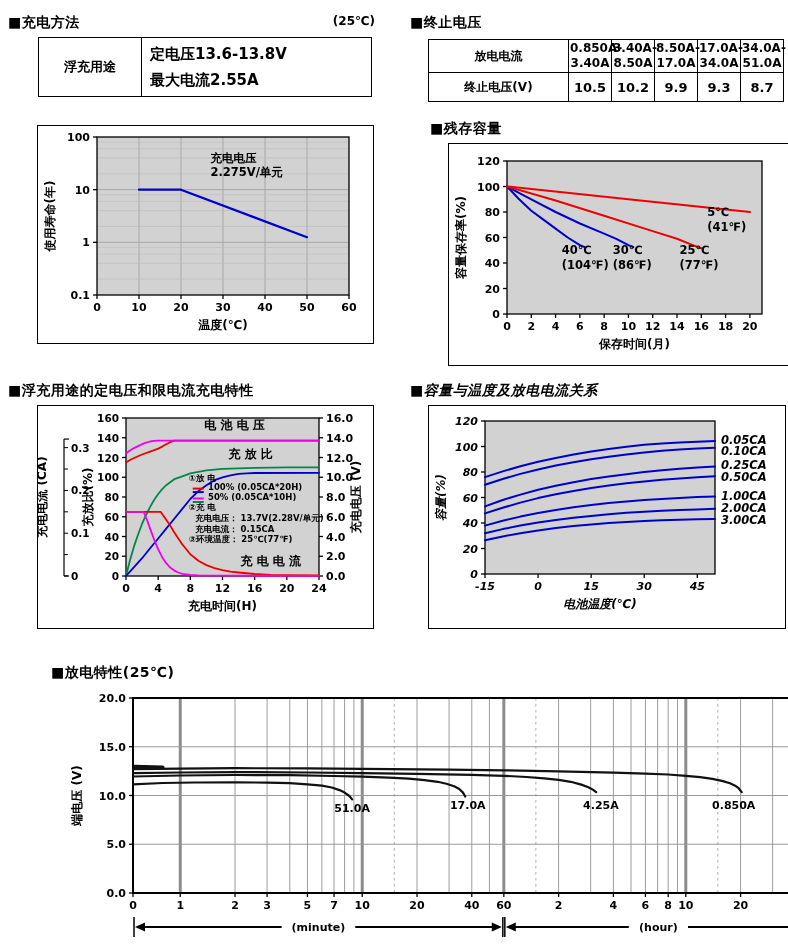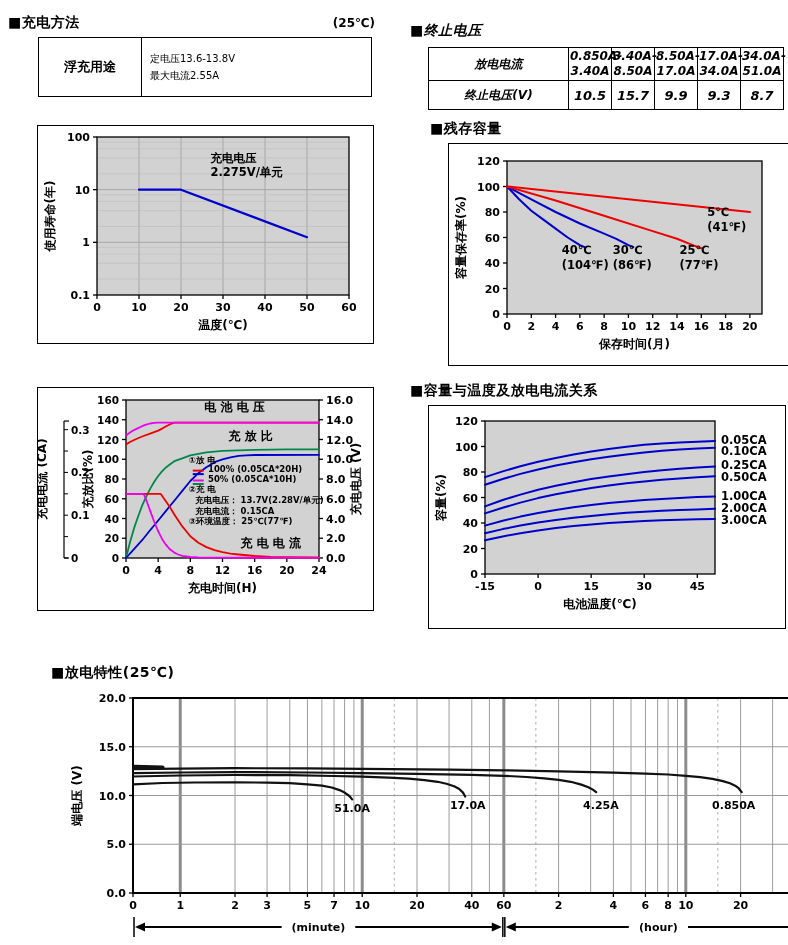--- a/index.html
+++ b/index.html
@@ -1,30 +1,30 @@
 <!DOCTYPE html>
 <html><head>
 <meta charset="utf-8">
 <style>
   html,body{margin:0;padding:0;}
   body{
     width:788px;height:945px;background:#ffffff;position:relative;
     font-family:"DejaVu Sans","Liberation Sans",sans-serif;color:#000;
   }
   .sec{position:absolute;}
-  .sec-head{display:flex;justify-content:space-between;align-items:center;}
+  .sec-head{display:flex;justify-content:space-between;align-items:flex-start;}
   .sec-title{font-size:14px;font-weight:bold;letter-spacing:0.5px;white-space:nowrap;}
   .sec-note{font-size:12px;font-weight:bold;}
   .chartbox{border:1px solid #000;background:#fff;}
   svg text{font-family:"DejaVu Sans","Liberation Sans",sans-serif;}
   table{border-collapse:collapse;background:#fff;}
   td{border:1.5px solid #000;}
   .charge-tbl{margin:5px 0 0 30px;width:334px;height:60px;table-layout:fixed;}
   .charge-tbl .c-label{width:100px;text-align:center;font-weight:bold;font-size:13px;}
-  .charge-tbl .c-value{font-weight:normal;font-size:10px;padding-left:8px;white-space:pre-line;line-height:1.75;}
+  .charge-tbl .c-value{font-weight:bold;font-size:15px;padding-left:8px;white-space:pre-line;line-height:1.75;}
   .cutoff-tbl{margin:7px 0 0 18px;width:356px;table-layout:fixed;}
   .cutoff-tbl td{text-align:center;font-weight:bold;vertical-align:middle;margin-left:48px;}
   .cutoff-tbl .rlabel{font-size:12px;}
   .cutoff-tbl .range{font-size:12px;white-space:pre-line;line-height:1.25;height:30px;}
   .cutoff-tbl .val{font-size:13px;height:26px;border-radius:7px;}
   .cutoff-tbl col.c0{width:140px;}
 </style>
 </head>
 <body>
 
@@ -39,21 +39,21 @@
       <tbody>
       <tr>
         <td class="c-label">浮充用途</td>
         <td class="c-value">定电压13.6-13.8V
 最大电流2.55A</td>
       </tr>
       </tbody>
     </table>
   </section>
 
-  <section class="sec" style="left:410px;top:22px;width:376px;font-style:italic;">
+  <section class="sec" style="left:410px;top:14px;width:376px;">
     <div class="sec-head">
       <span class="sec-title">■终止电压</span>
     </div>
     <table class="cutoff-tbl">
       <colgroup>
           <col class="c0">
           <col>
           <col>
           <col>
           <col>
@@ -69,21 +69,21 @@
         <td class="range">8.50A-
 17.0A</td>
         <td class="range">17.0A-
 34.0A</td>
         <td class="range">34.0A-
 51.0A</td>
       </tr>
       <tr>
         <td class="rlabel">终止电压(V)</td>
         <td class="val">10.5</td>
-        <td class="val">15.7</td>
+        <td class="val">10.2</td>
         <td class="val">9.9</td>
         <td class="val">9.3</td>
         <td class="val">8.7</td>
       </tr>
       </tbody>
     </table>
   </section>
 
   <section class="sec" style="left:8px;top:120px;width:367px;">
     <div class="chartbox" style="margin:5px 0 0 29px;width:335px;">
@@ -191,20 +191,23 @@
           <text x="163.64285714285714" y="110.075" text-anchor="start" font-size="11.5" font-weight="bold" fill="#000"><tspan x="163.64285714285714" dy="0">30℃</tspan><tspan x="163.64285714285714" dy="15">(86℉)</tspan></text>
           <text x="230.42857142857142" y="110.075" text-anchor="start" font-size="11.5" font-weight="bold" fill="#000"><tspan x="230.42857142857142" dy="0">25℃</tspan><tspan x="230.42857142857142" dy="15">(77℉)</tspan></text>
           <text x="258.3571428571429" y="71.82499999999999" text-anchor="start" font-size="11.5" font-weight="bold" fill="#000"><tspan x="258.3571428571429" dy="0">5℃</tspan><tspan x="258.3571428571429" dy="15">(41℉)</tspan></text>
           <text x="185.5" y="204" text-anchor="middle" font-size="12" font-weight="bold">保存时间(月)</text>
           <text x="16" y="93.5" text-anchor="middle" font-size="12" font-weight="bold" transform="rotate(-90 16 93.5)">容量保存率(%)</text>
         </svg>
     </div>
   </section>
 
   <section class="sec" style="left:8px;top:382px;width:367px;">
+    <div class="sec-head">
+      <span class="sec-title">■浮充用途的定电压和限电流充电特性</span>
+    </div>
     <div class="chartbox" style="margin:5px 0 0 29px;width:335px;">
       <svg width="333" height="218">
           <rect x="88" y="12" width="193" height="158" fill="#d2d2d2"></rect>
           <rect x="88" y="12" width="193" height="158" fill="none" stroke="#000" stroke-width="1.3"></rect>
           <line x1="88" y1="170" x2="88" y2="174" stroke="#000" stroke-width="1.3"></line>
           <text x="88" y="186" text-anchor="middle" font-size="11" font-weight="bold">0</text>
           <line x1="120.16666666666666" y1="170" x2="120.16666666666666" y2="174" stroke="#000" stroke-width="1.3"></line>
           <text x="120.16666666666666" y="186" text-anchor="middle" font-size="11" font-weight="bold">4</text>
           <line x1="152.33333333333331" y1="170" x2="152.33333333333331" y2="174" stroke="#000" stroke-width="1.3"></line>
           <text x="152.33333333333331" y="186" text-anchor="middle" font-size="11" font-weight="bold">8</text>
@@ -287,21 +290,21 @@
           <text x="150.725" y="103.83749999999999" text-anchor="start" font-size="8.5" font-weight="bold" fill="#000"><tspan x="150.725" dy="0">②充 电</tspan></text>
           <text x="157.15833333333333" y="114.7" text-anchor="start" font-size="8.5" font-weight="bold" fill="#000"><tspan x="157.15833333333333" dy="0">充电电压： 13.7V(2.28V/单元)</tspan></text>
           <text x="157.15833333333333" y="125.5625" text-anchor="start" font-size="8.5" font-weight="bold" fill="#000"><tspan x="157.15833333333333" dy="0">充电电流： 0.15CA</tspan></text>
           <text x="150.725" y="136.425" text-anchor="start" font-size="8.5" font-weight="bold" fill="#000"><tspan x="150.725" dy="0">③环境温度： 25℃(77℉)</tspan></text>
           <text x="184.5" y="204" text-anchor="middle" font-size="12" font-weight="bold">充电时间(H)</text>
           <text x="54" y="91" text-anchor="middle" font-size="12" font-weight="bold" transform="rotate(-90 54 91)">充放比(%)</text>
         </svg>
     </div>
   </section>
 
-  <section class="sec" style="left:410px;top:382px;width:376px;">
+  <section class="sec" style="left:410px;top:382px;width:376px;font-style:italic;">
     <div class="sec-head">
       <span class="sec-title">■容量与温度及放电电流关系</span>
     </div>
     <div class="chartbox" style="margin:5px 0 0 18px;width:356px;">
       <svg width="354" height="218">
           <rect x="56" y="15" width="230" height="153" fill="#d2d2d2"></rect>
           <rect x="56" y="15" width="230" height="153" fill="none" stroke="#000" stroke-width="1.3"></rect>
           <line x1="56" y1="168" x2="56" y2="172" stroke="#000" stroke-width="1.3"></line>
           <text x="56" y="184" text-anchor="middle" font-size="11" font-weight="bold">-15</text>
           <line x1="109.07692307692308" y1="168" x2="109.07692307692308" y2="172" stroke="#000" stroke-width="1.3"></line>

